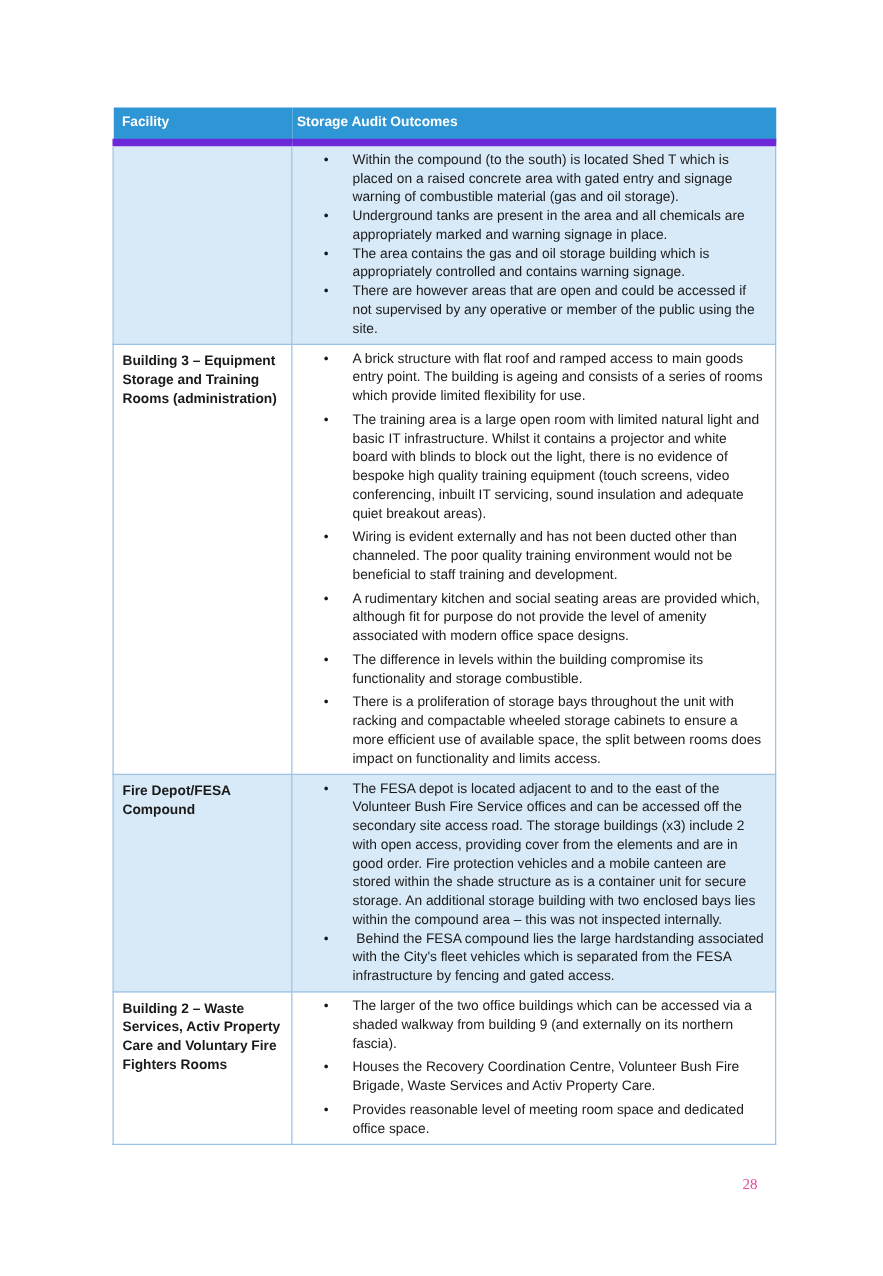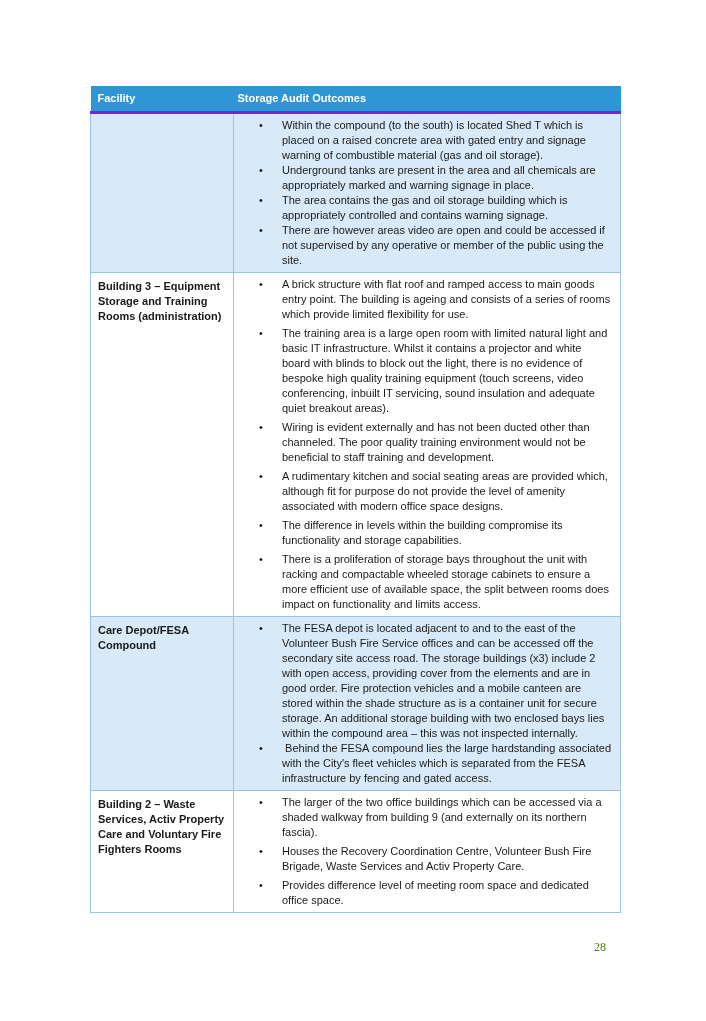--- a/index.html
+++ b/index.html
@@ -29,21 +29,21 @@
   col.col-facility { width: 143px; }
   table.audit-table th {
     background: var(--header-bg, #2E96D5);
     color: var(--header-text, #ffffff);
     font-size: 11px;
     font-weight: bold;
     text-align: left;
     line-height: 15px;
     padding: 5px 4px 5px 7px;
     border: none;
-    border-bottom: 3px solid #6d28d9;
+    border-bottom: 6px solid #6d28d9;
   }
   table.audit-table th:first-child { padding-left: 7px; }
   table.audit-table th:last-child  { padding-left: 4px; }
   table.audit-table td {
     border: 1px solid var(--border, #9CC2E5);
     vertical-align: top;
     font-size: 11px;
     line-height: 15px;
     color: var(--body-text, #1a1a1a);
   }
@@ -75,21 +75,21 @@
     padding-right: 2px;
     white-space: pre-wrap;
   }
   tr.spaced td.outcomes li + li { margin-top: 4px; }
   .page-number {
     position: absolute;
     top: 940px;
     right: 100px;
     font-family: "Liberation Serif", "DejaVu Serif", serif;
     font-size: 12px;
-    color: #4d7c0f;
+    color: #ec4899;
   }
 </style>
 </head>
 <body>
 
 <div class="page">
   <div class="table-wrap">
     <table class="audit-table">
       <colgroup>
         <col class="col-facility">
@@ -113,21 +113,21 @@
                 <li>
                   <span class="bullet">•</span>
                   <span class="bullet-text">Underground tanks are present in the area and all chemicals are appropriately marked and warning signage in place.</span>
                 </li>
                 <li>
                   <span class="bullet">•</span>
                   <span class="bullet-text">The area contains the gas and oil storage building which is appropriately controlled and contains warning signage.</span>
                 </li>
                 <li>
                   <span class="bullet">•</span>
-                  <span class="bullet-text">There are however areas video are open and could be accessed if not supervised by any operative or member of the public using the site.</span>
+                  <span class="bullet-text">There are however areas that are open and could be accessed if not supervised by any operative or member of the public using the site.</span>
                 </li>
               </ul>
             </td>
           </tr>
           <tr class="spaced">
             <td class="facility">Building 3 – Equipment Storage and Training Rooms (administration)</td>
             <td class="outcomes">
               <ul>
                 <li>
                   <span class="bullet">•</span>
@@ -140,31 +140,31 @@
                 <li>
                   <span class="bullet">•</span>
                   <span class="bullet-text">Wiring is evident externally and has not been ducted other than channeled. The poor quality training environment would not be beneficial to staff training and development.</span>
                 </li>
                 <li>
                   <span class="bullet">•</span>
                   <span class="bullet-text">A rudimentary kitchen and social seating areas are provided which, although fit for purpose do not provide the level of amenity associated with modern office space designs.</span>
                 </li>
                 <li>
                   <span class="bullet">•</span>
-                  <span class="bullet-text">The difference in levels within the building compromise its functionality and storage capabilities.</span>
+                  <span class="bullet-text">The difference in levels within the building compromise its functionality and storage combustible.</span>
                 </li>
                 <li>
                   <span class="bullet">•</span>
                   <span class="bullet-text">There is a proliferation of storage bays throughout the unit with racking and compactable wheeled storage cabinets to ensure a more efficient use of available space, the split between rooms does impact on functionality and limits access.</span>
                 </li>
               </ul>
             </td>
           </tr>
           <tr class="band">
-            <td class="facility">Care Depot/FESA Compound</td>
+            <td class="facility">Fire Depot/FESA Compound</td>
             <td class="outcomes">
               <ul>
                 <li>
                   <span class="bullet">•</span>
                   <span class="bullet-text">The FESA depot is located adjacent to and to the east of the Volunteer Bush Fire Service offices and can be accessed off the secondary site access road. The storage buildings (x3) include 2 with open access, providing cover from the elements and are in good order. Fire protection vehicles and a mobile canteen are stored within the shade structure as is a container unit for secure storage. An additional storage building with two enclosed bays lies within the compound area – this was not inspected internally.</span>
                 </li>
                 <li>
                   <span class="bullet">•</span>
                   <span class="bullet-text"> Behind the FESA compound lies the large hardstanding associated with the City's fleet vehicles which is separated from the FESA infrastructure by fencing and gated access.</span>
                 </li>
@@ -178,21 +178,21 @@
                 <li>
                   <span class="bullet">•</span>
                   <span class="bullet-text">The larger of the two office buildings which can be accessed via a shaded walkway from building 9 (and externally on its northern fascia).</span>
                 </li>
                 <li>
                   <span class="bullet">•</span>
                   <span class="bullet-text">Houses the Recovery Coordination Centre, Volunteer Bush Fire Brigade, Waste Services and Activ Property Care.</span>
                 </li>
                 <li>
                   <span class="bullet">•</span>
-                  <span class="bullet-text">Provides difference level of meeting room space and dedicated office space.</span>
+                  <span class="bullet-text">Provides reasonable level of meeting room space and dedicated office space.</span>
                 </li>
               </ul>
             </td>
           </tr>
         </tbody>
     </table>
   </div>
   <div class="page-number">28</div>
 </div>
 

